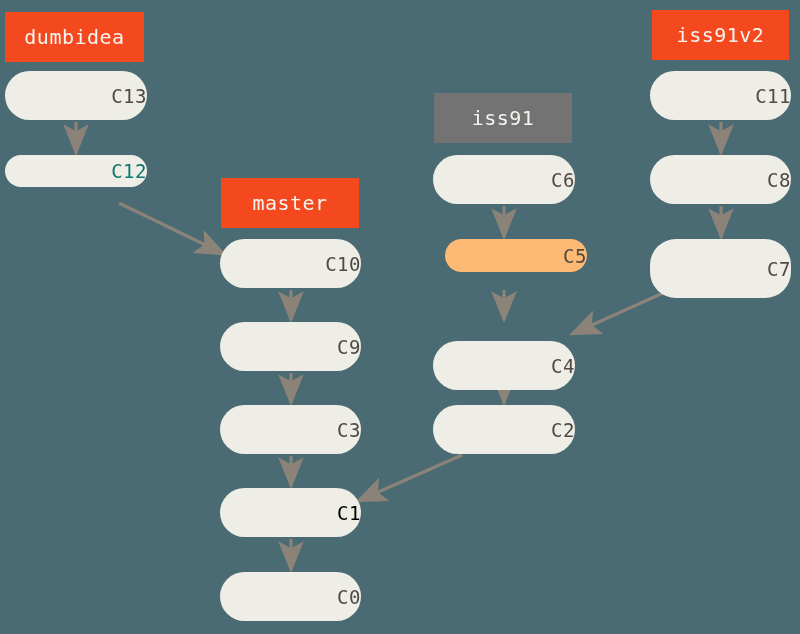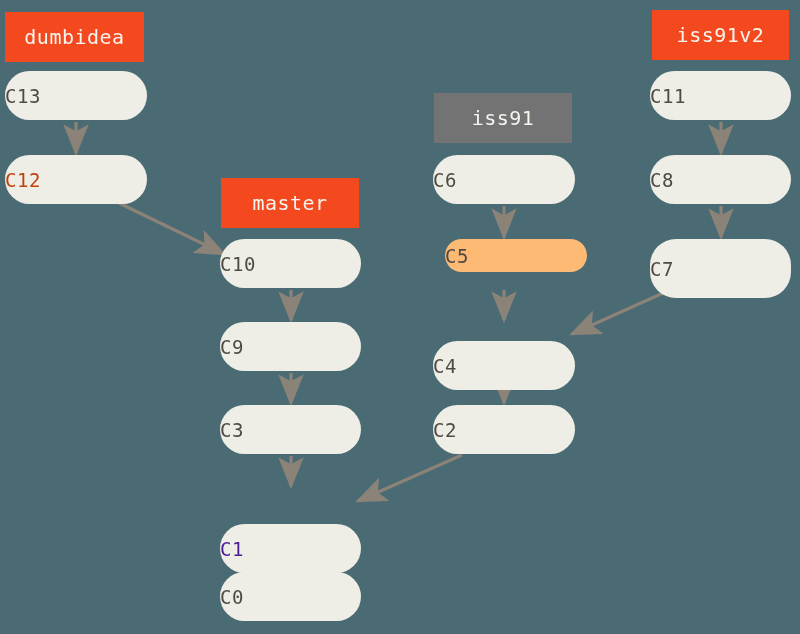--- a/index.html
+++ b/index.html
@@ -25,21 +25,21 @@
     height: 634px;
     pointer-events: none;
   }
   .commit-node {
     position: absolute;
     box-sizing: border-box;
     background: #eeeee6;
     border-radius: 26px;
     display: flex;
     align-items: center;
-    justify-content: flex-start;
+    justify-content: flex-end;
     color: #4f4a42;
     font-size: 19px;
     letter-spacing: 0.5px;
     z-index: 2;
   }
   .branch-label {
     position: absolute;
     box-sizing: border-box;
     background: #f4481f;
     display: flex;
@@ -77,33 +77,33 @@
         <line x1="721" y1="122" x2="721" y2="153" stroke="#8b8378" stroke-width="3.2" marker-end="url(#arrowhead)"></line>
         <line x1="721" y1="206" x2="721" y2="237" stroke="#8b8378" stroke-width="3.2" marker-end="url(#arrowhead)"></line>
         <line x1="672" y1="289" x2="572" y2="334" stroke="#8b8378" stroke-width="3.2" marker-end="url(#arrowhead)"></line>
       </g>
   </svg>
 
   <div id="nodes-group">
       <div class="commit-node" style="left: 5px; top: 71px; width: 142px; height: 49px; background: rgb(238, 238, 230); color: rgb(79, 74, 66);">
         <span>C13</span>
       </div>
-      <div class="commit-node" style="left: 5px; top: 155px; width: 142px; height: 49px; background: rgb(238, 238, 230); color: #c2410c;">
+      <div class="commit-node" style="left: 5px; top: 155px; width: 142px; height: 32px; background: rgb(238, 238, 230); color: #0f766e;">
         <span>C12</span>
       </div>
       <div class="commit-node" style="left: 220px; top: 239px; width: 141px; height: 49px; background: rgb(238, 238, 230); color: rgb(79, 74, 66);">
         <span>C10</span>
       </div>
       <div class="commit-node" style="left: 220px; top: 322px; width: 141px; height: 49px; background: rgb(238, 238, 230); color: rgb(79, 74, 66);">
         <span>C9</span>
       </div>
       <div class="commit-node" style="left: 220px; top: 405px; width: 141px; height: 49px; background: rgb(238, 238, 230); color: rgb(79, 74, 66);">
         <span>C3</span>
       </div>
-      <div class="commit-node" style="left: 220px; top: 488px; width: 141px; height: 49px; background: rgb(238, 238, 230); color: #4c1d95; margin-top: 36px;">
+      <div class="commit-node" style="left: 220px; top: 488px; width: 141px; height: 49px; background: rgb(238, 238, 230); color: #000000;">
         <span>C1</span>
       </div>
       <div class="commit-node" style="left: 220px; top: 572px; width: 141px; height: 49px; background: rgb(238, 238, 230); color: rgb(79, 74, 66);">
         <span>C0</span>
       </div>
       <div class="commit-node" style="left: 433px; top: 155px; width: 142px; height: 49px; background: rgb(238, 238, 230); color: rgb(79, 74, 66);">
         <span>C6</span>
       </div>
       <div class="commit-node" style="left: 445px; top: 239px; width: 142px; height: 33px; background: #fdba74; color: rgb(79, 74, 66);">
         <span>C5</span>

